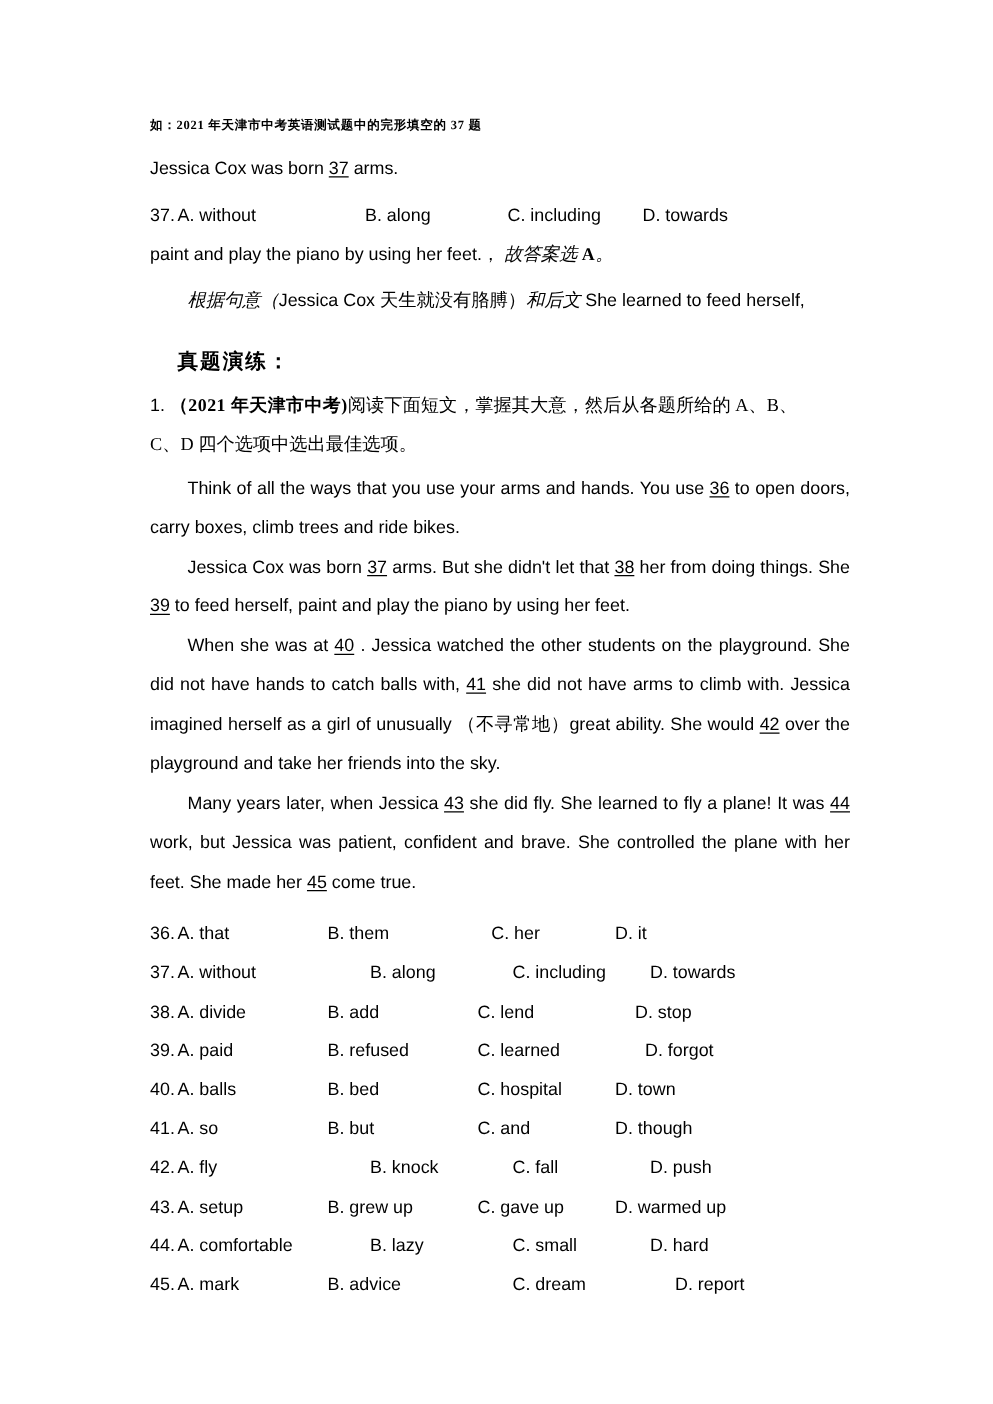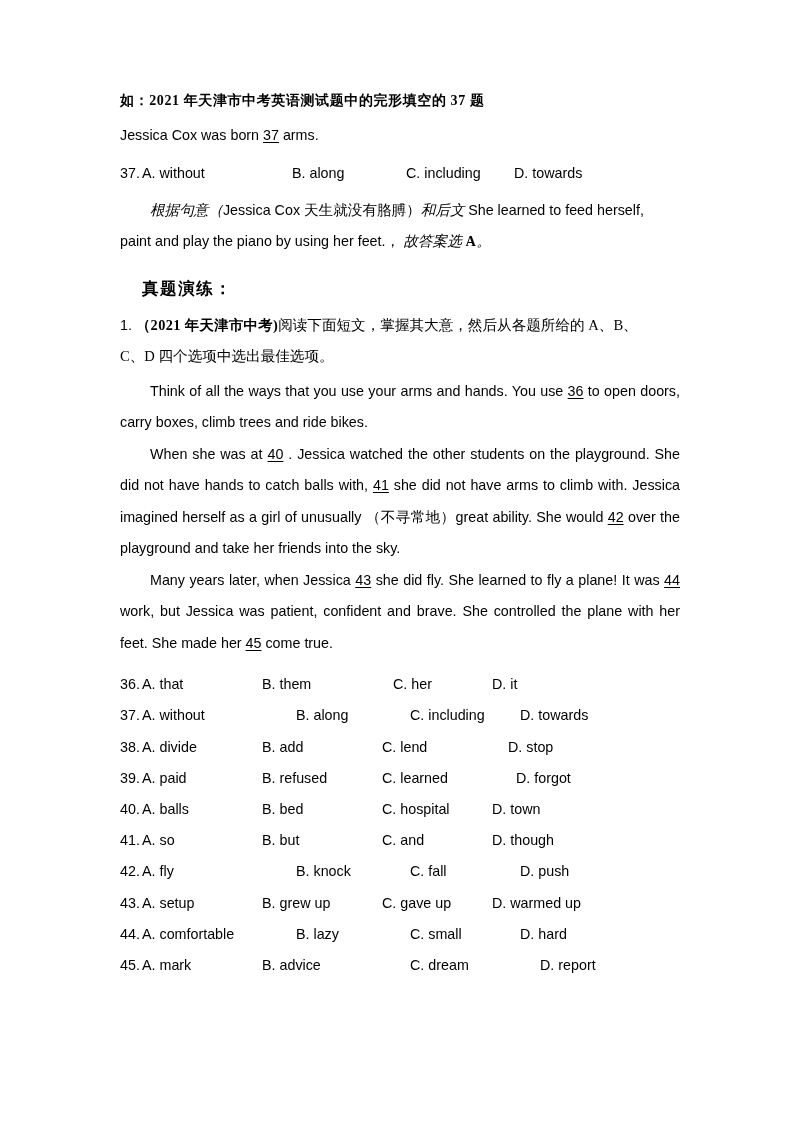--- a/index.html
+++ b/index.html
@@ -26,21 +26,21 @@
     position: absolute;
     left: 120px;
     top: 88px;
     width: 560px;
   }
 
   
   .cn-bold-head {
     font-family: "Liberation Serif", "DejaVu Serif", serif;
     font-weight: bold;
-    font-size: 14px;
+    font-size: 10px;
     letter-spacing: 0.6px;
     line-height: 26px;
     margin: 0 0 6px 0;
     white-space: nowrap;
   }
   .section-head {
     font-family: "Liberation Serif", "DejaVu Serif", serif;
     font-weight: bold;
     font-size: 16.5px;
     letter-spacing: 1.6px;
@@ -123,30 +123,31 @@
     <p class="para tight"><span>Jessica Cox was born </span><span class="blank">37</span><span> arms.</span></p>
 
     <div class="opt-row" style="margin-top:6px;">
       <span class="opt" style="left:0px;">37.</span>
       <span class="opt" style="left:22px;">A. without</span>
       <span class="opt" style="left:172px;">B. along</span>
       <span class="opt" style="left:286px;">C. including</span>
       <span class="opt" style="left:394px;">D. towards</span>
     </div>
 
+    <p class="explain tight"><span>paint and play the piano by using her feet.，</span><span class="cn-kai"> 故答案选 </span><span class="cn-b">A</span><span class="cn-kai">。</span></p>
     <p class="explain indent" style="margin-top:6px;"><span class="cn-kai">根据句意（</span><span>Jessica Cox </span><span class="cn">天生就没有胳膊）</span><span class="cn-kai">和后文 </span><span>She learned to feed herself,</span></p>
-    <p class="explain tight"><span>paint and play the piano by using her feet.，</span><span class="cn-kai"> 故答案选 </span><span class="cn-b">A</span><span class="cn-kai">。</span></p>
 
     <div class="section-head">真题演练：</div>
 
     <p class="q-intro"><span class="num">1.</span>&nbsp;<span class="cn-b">（2021 年天津市中考)</span><span class="cn">阅读下面短文，掌握其大意，然后从各题所给的 A、B、</span></p>
     <p class="q-intro"><span class="cn">C、D 四个选项中选出最佳选项。</span></p>
 
     <div id="passage-container" style="margin-top:4px;">
         <p class="para indent"><span>Think of all the ways that you use your arms and hands. You use </span><span class="blank">36</span><span> to open doors, carry boxes, climb trees and ride bikes.</span></p>
+        <p class="para indent"><span>Jessica Cox was born </span><span class="blank">37</span><span> arms. But she didn't let that </span><span class="blank">38</span><span> her from doing things. She </span><span class="blank">39</span><span> to feed herself, paint and play the piano by using her feet.</span></p>
         <p class="para indent"><span>When she was at </span><span class="blank">40</span><span> . Jessica watched the other students on the playground. She did not have hands to catch balls with, </span><span class="blank">41</span><span> she did not have arms to climb with. Jessica imagined herself as a girl of unusually </span><span class="cn">（不寻常地）</span><span>great ability. She would </span><span class="blank">42</span><span> over the playground and take her friends into the sky.</span></p>
         <p class="para indent"><span>Many years later, when Jessica </span><span class="blank">43</span><span> she did fly. She learned to fly a plane! It was </span><span class="blank">44</span><span> work, but Jessica was patient, confident and brave. She controlled the plane with her feet. She made her </span><span class="blank">45</span><span> come true.</span></p>
       </div>
 
     <div class="options" id="options-container">
         <div class="opt-row">
           <span class="opt" style="left: 0px;">36.</span>
           <span class="opt" style="left: 22px;">A. that</span>
           <span class="opt" style="left: 142px;">B. them</span>
           <span class="opt" style="left: 262px; margin-left: 11px;">C. her</span>

